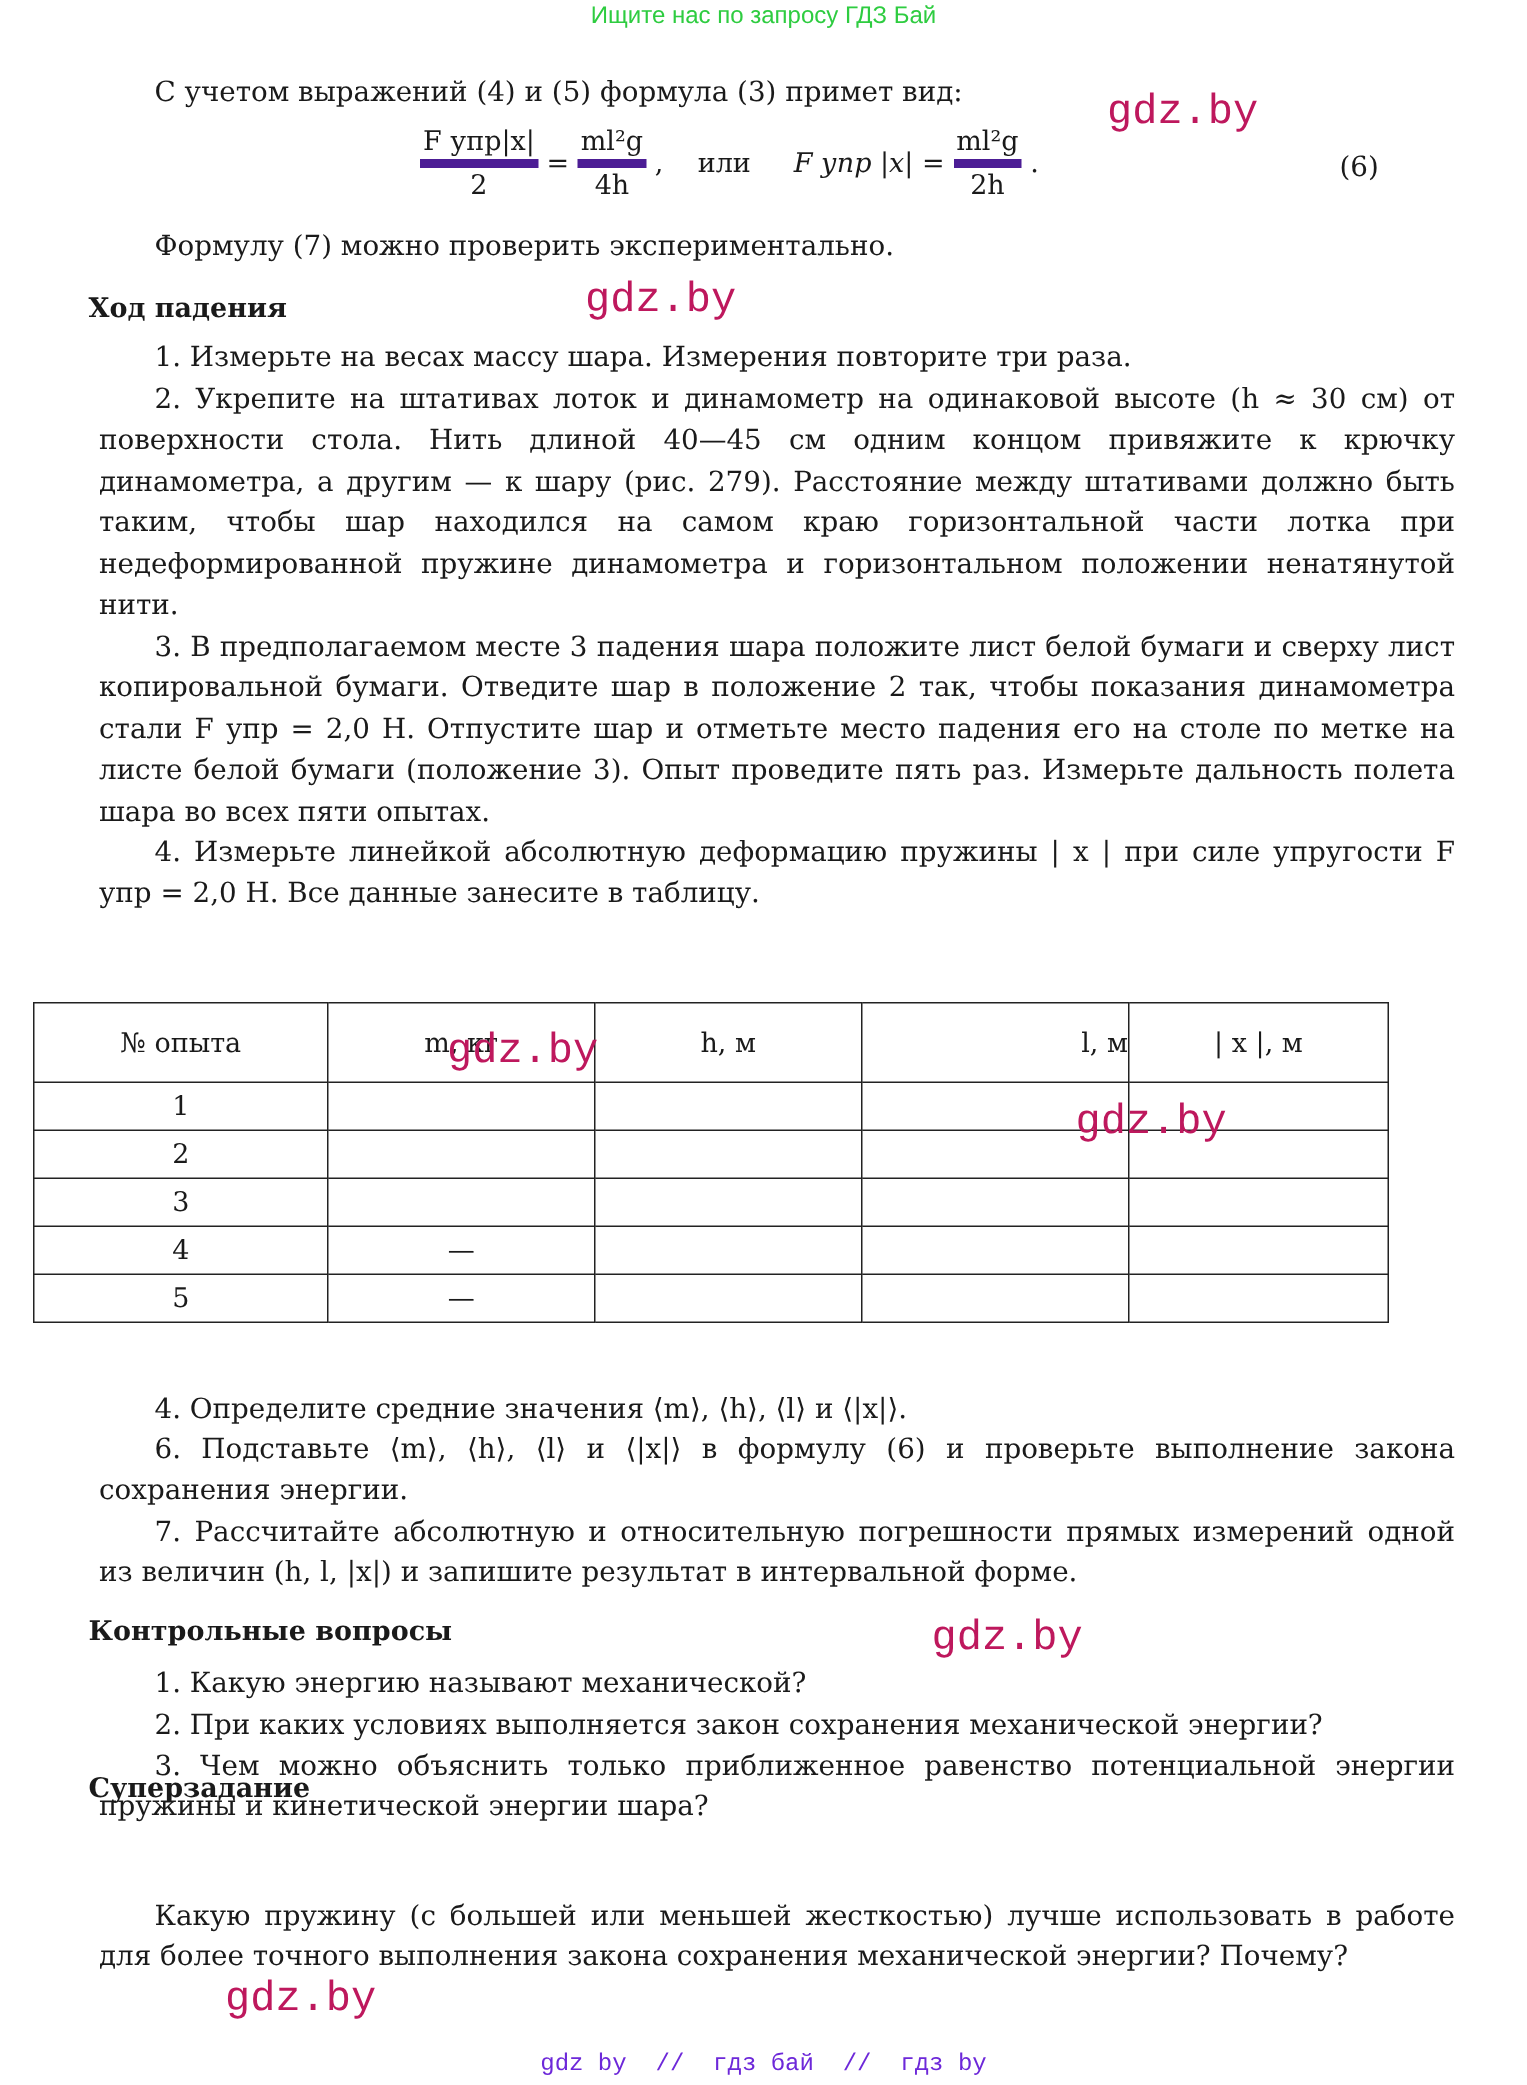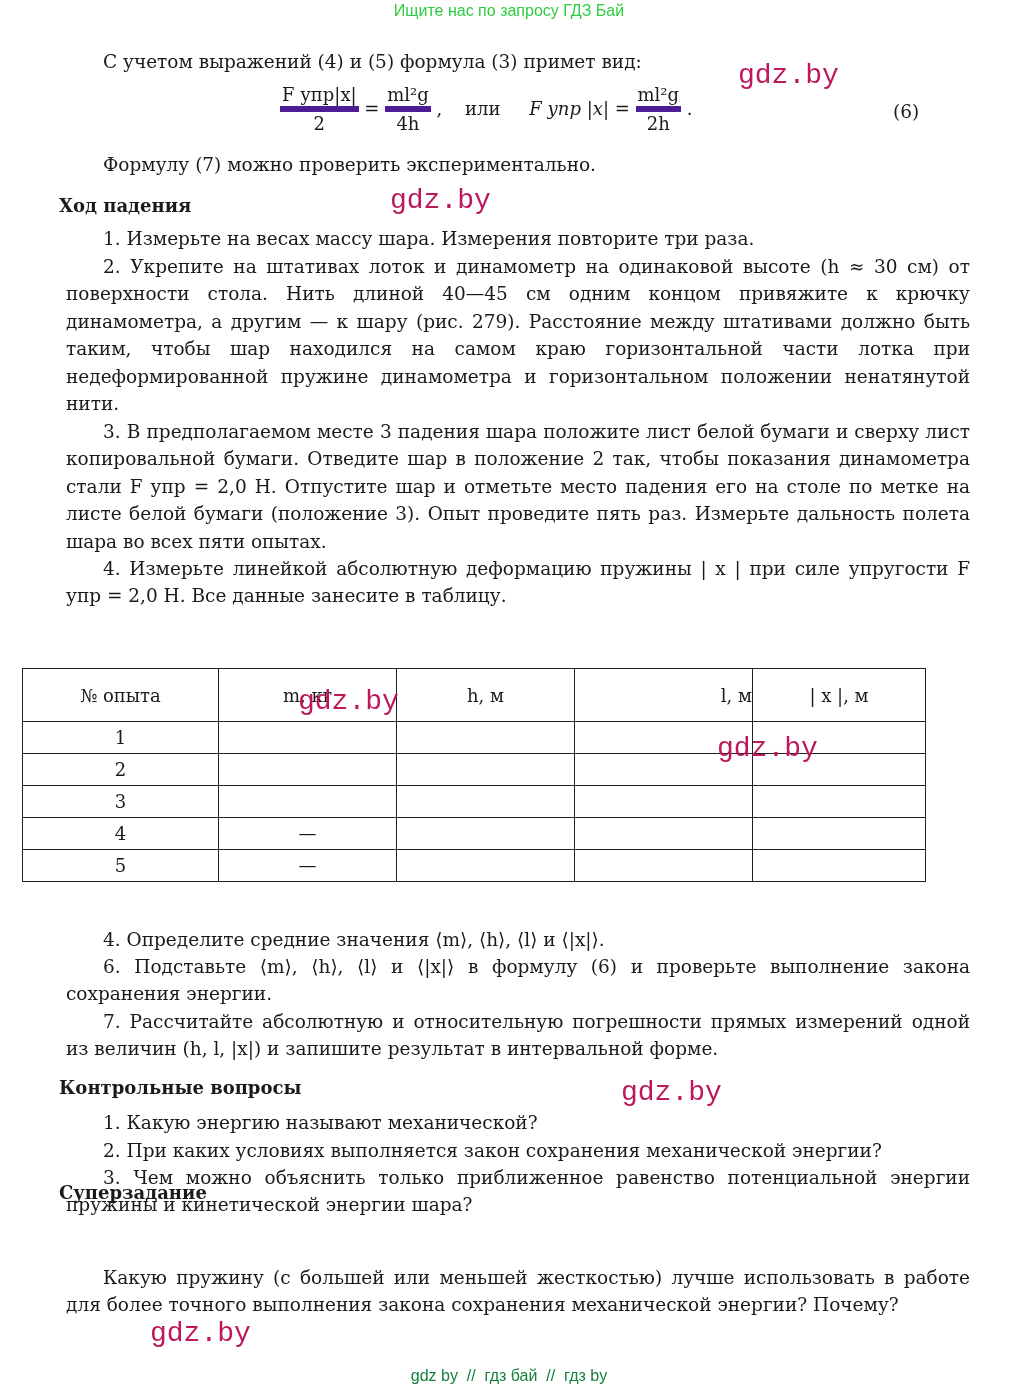--- a/index.html
+++ b/index.html
@@ -2,22 +2,22 @@
 <html><head>
 <meta charset="utf-8">
 <style>
   html, body { margin:0; padding:0; background:#ffffff; }
   body { width:1018px; height:1390px; position:relative; overflow:hidden;
          font-family:"DejaVu Serif","Liberation Serif",serif; color:#1a1a1a; }
   .top-banner { position:absolute; top:0; left:0; width:1018px; text-align:center;
                 font-family:"Liberation Sans","DejaVu Sans",sans-serif; font-size:16px;
                 color:#2ecc40; line-height:22px; }
   .footer-links { position:absolute; top:1365px; left:0; width:1018px; text-align:center;
-                  font-family:Liberation Sans, sans-serif; font-size:16px;
-                  color:#15803d; line-height:22px; }
+                  font-family:Liberation Mono, monospace; font-size:16px;
+                  color:#6d28d9; line-height:22px; }
   .wm { position:absolute; font-family:Liberation Mono, monospace;
         font-size:28px; color:#be185d; line-height:32px; }
   .p { position:absolute; left:22px; width:904px; font-size:18.5px; line-height:27.4px;
        text-align:justify;margin-left:44px; }
   .ind { text-indent:37px; }
   .h { position:absolute; left:59px; font-size:18px; font-weight:bold; line-height:26px; }
   .eqline { position:absolute; top:84px; left:280px; height:60px; font-size:18px; }
   .frac { display:inline-block; vertical-align:middle; text-align:center; }
   .frac .num { display:block; border-bottom:6px solid #4c1d95; padding:0 2px; line-height:22px; }
   .frac .den { display:block; line-height:24px; }

